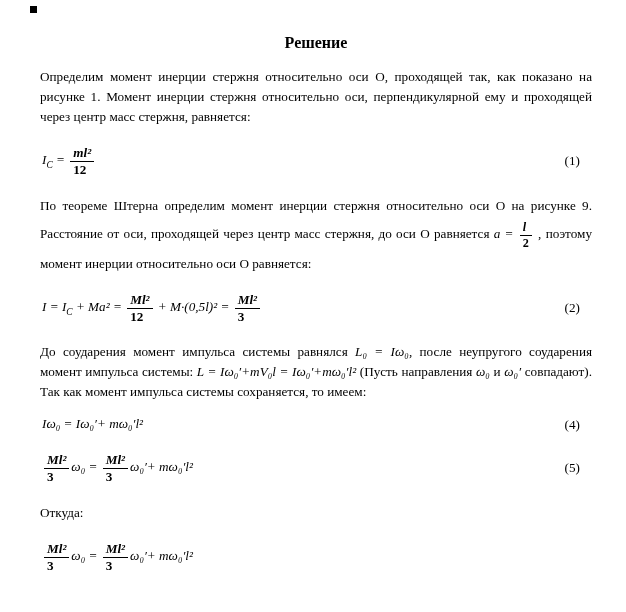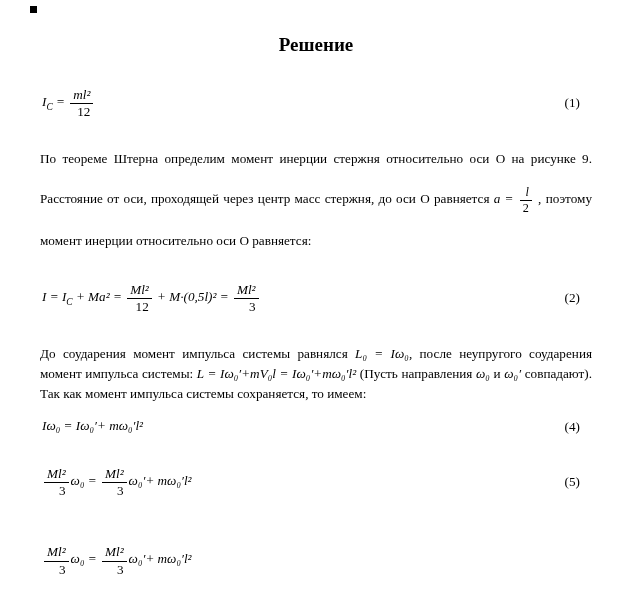--- a/index.html
+++ b/index.html
@@ -10,21 +10,21 @@
     font-family:"Liberation Serif", serif;
     overflow:hidden;
     position:relative;
   }
   .corner-mark {
     position:absolute; left:30px; top:6px;
     width:7px; height:7px; background:#000;
   }
   .page { padding:34px 34px 0 40px; }
   .title {
-    font-size:19px; font-weight:bold; text-align:center;
+    font-size:16px; font-weight:bold; text-align:center;
     margin-bottom:15px;
   }
   .para {
     font-size:13.2px; line-height:1.52; text-align:justify;
     margin-bottom:8px;
   }
   .math { font-style:italic; }
   .equation {
     position:relative;
     font-size:13.2px;
@@ -33,36 +33,37 @@
     padding-right:46px;
     min-height:18px;
   }
   .equation .eq-number {
     position:absolute; right:12px; top:50%;
     transform:translateY(-50%);
     font-style:normal;
   }
   .frac {
     display:inline-block; vertical-align:middle;
-    text-align:right; line-height:1.15; margin:16px 2px;
+    text-align:left; line-height:1.15; margin:4px 2px;font-weight:bold;
   }
   .frac .fnum { display:block; border-bottom:1px solid #000; padding:0 3px 1px; }
   .frac .fden { display:block; font-style:normal; padding:0 3px; }
   .frac.inline { font-size:12.2px; }
   sub.eqsub { font-size:9.5px; font-style:italic; }
 </style>
 </head>
 <body>
 
 <div class="corner-mark"></div>
 
 <div class="page">
 
   <div class="title">Решение</div>
 
+  <p class="para">Определим момент инерции стержня относительно оси О, проходящей так, как показано на рисунке 1. Момент инерции стержня относительно оси, перпендикулярной ему и проходящей через центр масс стержня, равняется:</p>
 
   <div class="equation">
     <span class="math">I</span><sub class="eqsub">C</sub><span> = </span><span class="frac"><span class="fnum">ml²</span><span class="fden">12</span></span>
     <span class="eq-number">(1)</span>
   </div>
 
   <p class="para">
     <span>По теореме Штерна определим момент инерции стержня относительно оси О на рисунке 9. Расстояние от оси, проходящей через центр масс стержня, до оси О равняется </span><span class="math">a = </span><span class="frac inline"><span class="fnum math">l</span><span class="fden">2</span></span><span> , поэтому момент инерции относительно оси О равняется:</span>
   </p>
 
@@ -80,18 +81,19 @@
     <span>Iω₀ = Iω₀′+ mω₀′l²</span>
     <span class="eq-number">(4)</span>
   </div>
 
 
   <div class="equation">
     <span class="frac"><span class="fnum">Ml²</span><span class="fden">3</span></span><span>ω₀ = </span><span class="frac"><span class="fnum">Ml²</span><span class="fden">3</span></span><span>ω₀′+ mω₀′l²</span>
     <span class="eq-number">(5)</span>
   </div>
 
+  <p class="para">Откуда:</p>
 
   <div class="equation">
     <span class="frac"><span class="fnum">Ml²</span><span class="fden">3</span></span><span>ω₀ = </span><span class="frac"><span class="fnum">Ml²</span><span class="fden">3</span></span><span>ω₀′+ mω₀′l²</span>
   </div>
 
 </div>
 
 </body></html>

